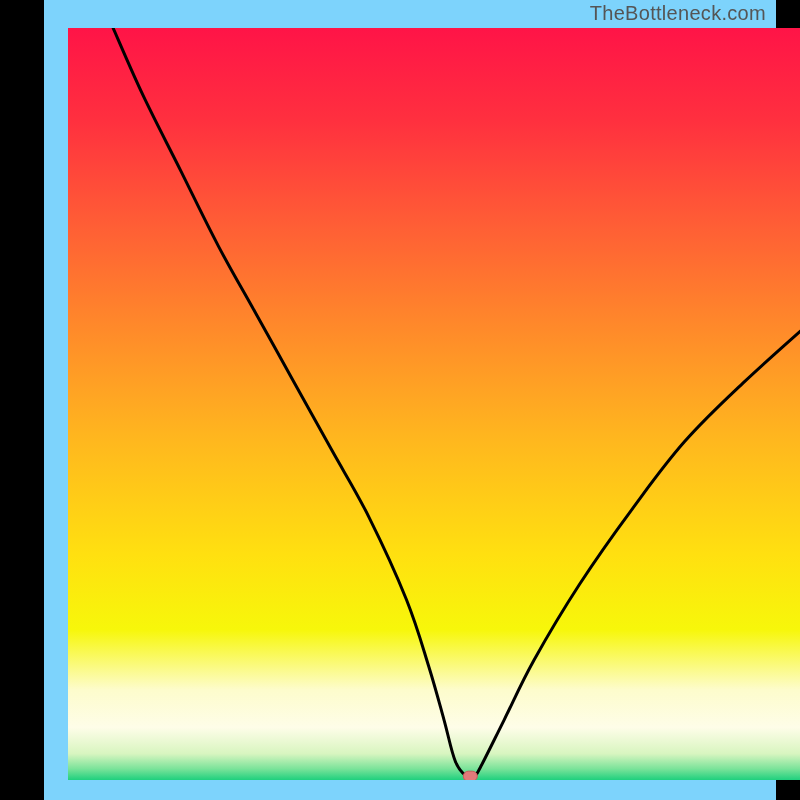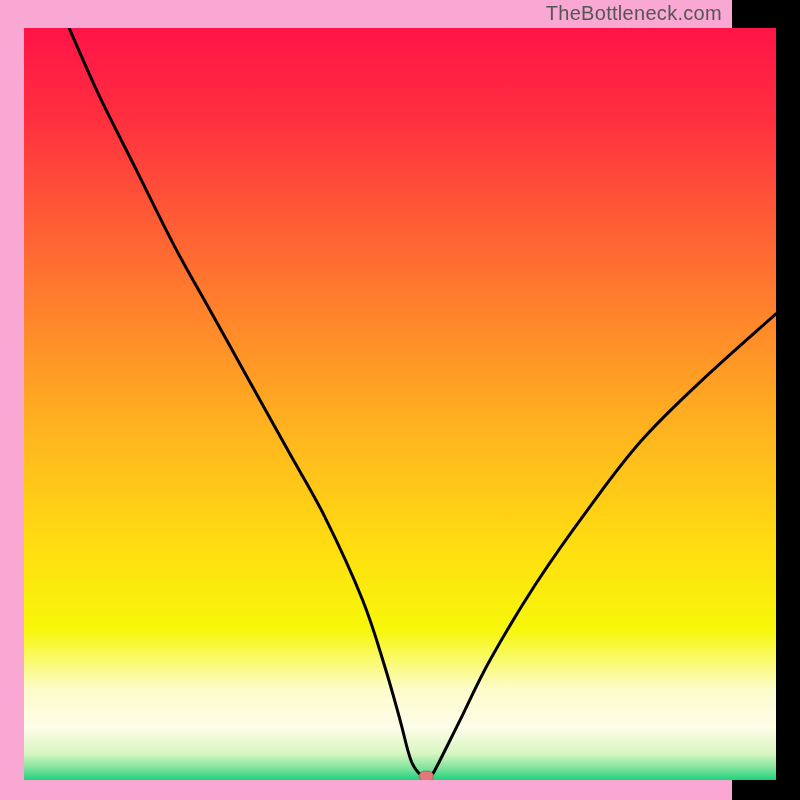--- a/index.html
+++ b/index.html
@@ -8,21 +8,22 @@
     width: 800px;
     height: 800px;
     background: #000;
     overflow: hidden;
     font-family: Arial, Helvetica, sans-serif;
   }
   .frame {
     position: relative;
     width: 732px;
     height: 800px;
-    background: #f9a8d4;
+    background: #7dd3fc;
+    margin-left: 44px;
   }
   .watermark {
     position: absolute;
     top: 2px;
     right: 10px;
     color: #555;
     font-size: 20px;
     font-weight: 500;
     letter-spacing: 0.3px;
     z-index: 10;

